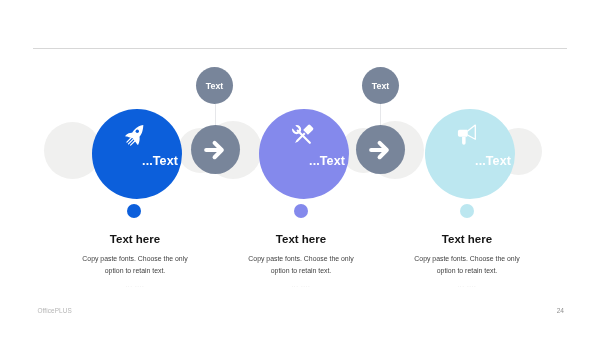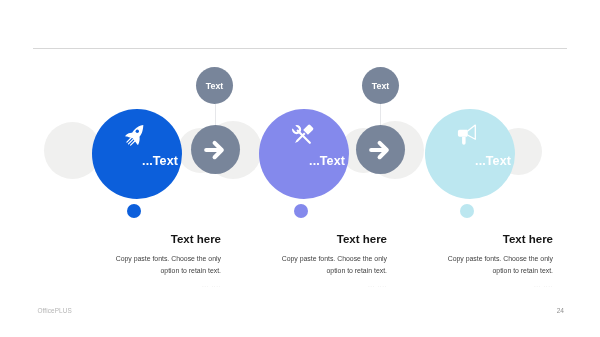--- a/index.html
+++ b/index.html
@@ -13,21 +13,21 @@
   .step{position:absolute;border-radius:50%;display:flex;flex-direction:column;align-items:center;}
   .step .ico{position:absolute;top:14px;left:0;right:0;display:flex;justify-content:center;}
   .step .lbl{position:absolute;top:45px;left:0;right:4px;text-align:right;color:#fff;font-size:12.5px;font-weight:bold;letter-spacing:0.1px;}
 
   .arw{position:absolute;border-radius:50%;background:#78859a;display:flex;align-items:center;justify-content:center;}
   .arw svg{margin-right:3px;}
   .bub{position:absolute;border-radius:50%;background:#78859a;display:flex;align-items:center;justify-content:center;color:#fff;font-size:8.8px;font-weight:bold;}
   .stem{position:absolute;width:1px;background:#e6e7ea;}
 
   .dot{position:absolute;border-radius:50%;}
-  .blk{position:absolute;text-align:right;}
+  .blk{position:absolute;text-align:center;}
   .h{font-size:11.5px;font-weight:bold;color:#161616;letter-spacing:0px;}
   .p{font-size:6.9px;color:#3f3f3f;line-height:11.6px;margin-top:8px;}
   .sub{font-size:6.4px;color:#ebebeb;margin-top:5px;letter-spacing:0.6px;}
   .brand{position:absolute;left:37.5px;top:307px;font-size:6.4px;color:#b5b5b5;letter-spacing:0.1px;}
   .pg{position:absolute;left:548px;top:307px;font-size:6.6px;color:#8f8f8f;width:16px;text-align:right;}
 </style>
 </head>
 <body>
 
 <div class="slide">

